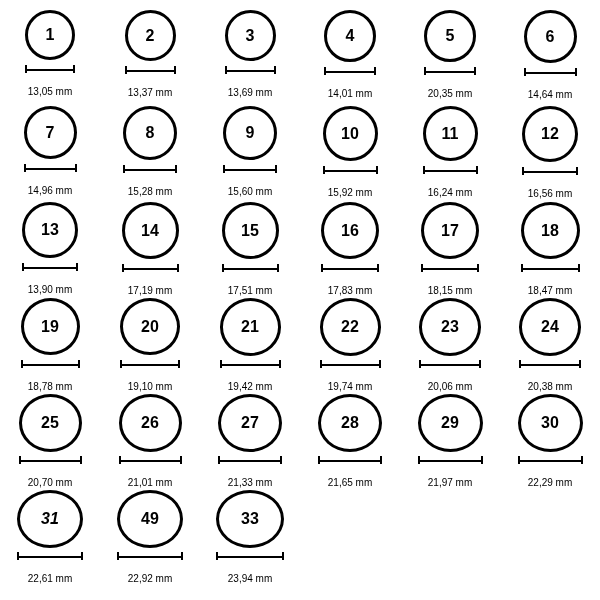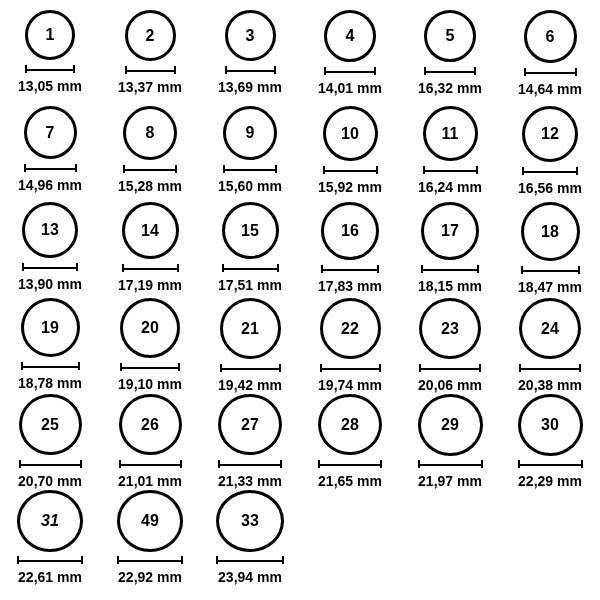--- a/index.html
+++ b/index.html
@@ -73,23 +73,23 @@
   }
   .measure .bar::before {
     content: "";
     position: absolute;
     left: 0;
     right: 0;
     top: 50%;
     border-top: 2px solid #000000;
   }
   .mm-label {
-    margin-top: 6px;
-    font-size: 14px;
-    font-weight: bold;
+    margin-top: 14px;
+    font-size: 10px;
+    font-weight: normal;
     letter-spacing: 0px;
     line-height: 1;
     white-space: nowrap;
     color: #000000;
   }
 </style>
 </head>
 <body>
 
 <div id="chart">
@@ -130,21 +130,21 @@
         </div>
         <div class="mm-label">14,01 mm</div>
       </div>
       <div class="cell">
         <div class="ring" style="width: 52px; height: 52px;">
           <span class="ring-size">5</span>
         </div>
         <div class="measure">
           <div class="bar" style="width: 52px;"></div>
         </div>
-        <div class="mm-label">16,32 mm</div>
+        <div class="mm-label">20,35 mm</div>
       </div>
       <div class="cell">
         <div class="ring" style="width: 53px; height: 53px;">
           <span class="ring-size">6</span>
         </div>
         <div class="measure">
           <div class="bar" style="width: 53px;"></div>
         </div>
         <div class="mm-label">14,64 mm</div>
       </div>

